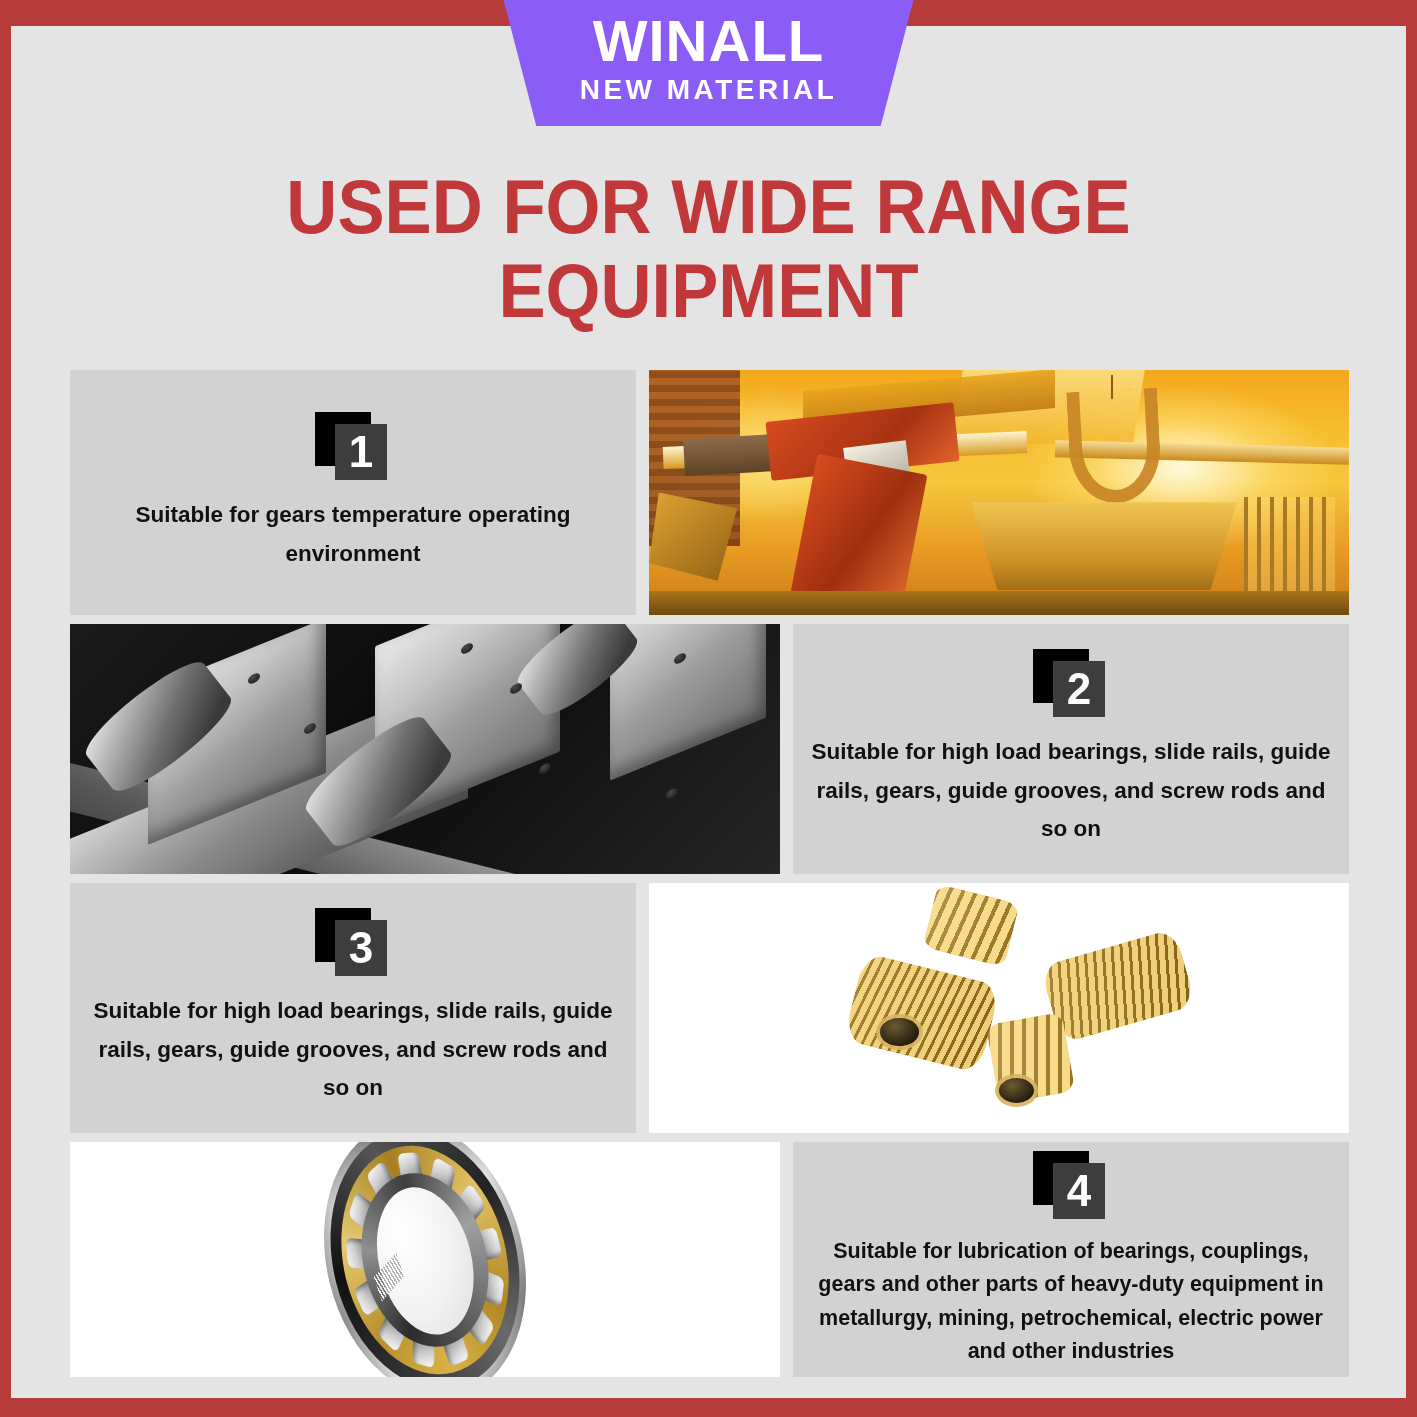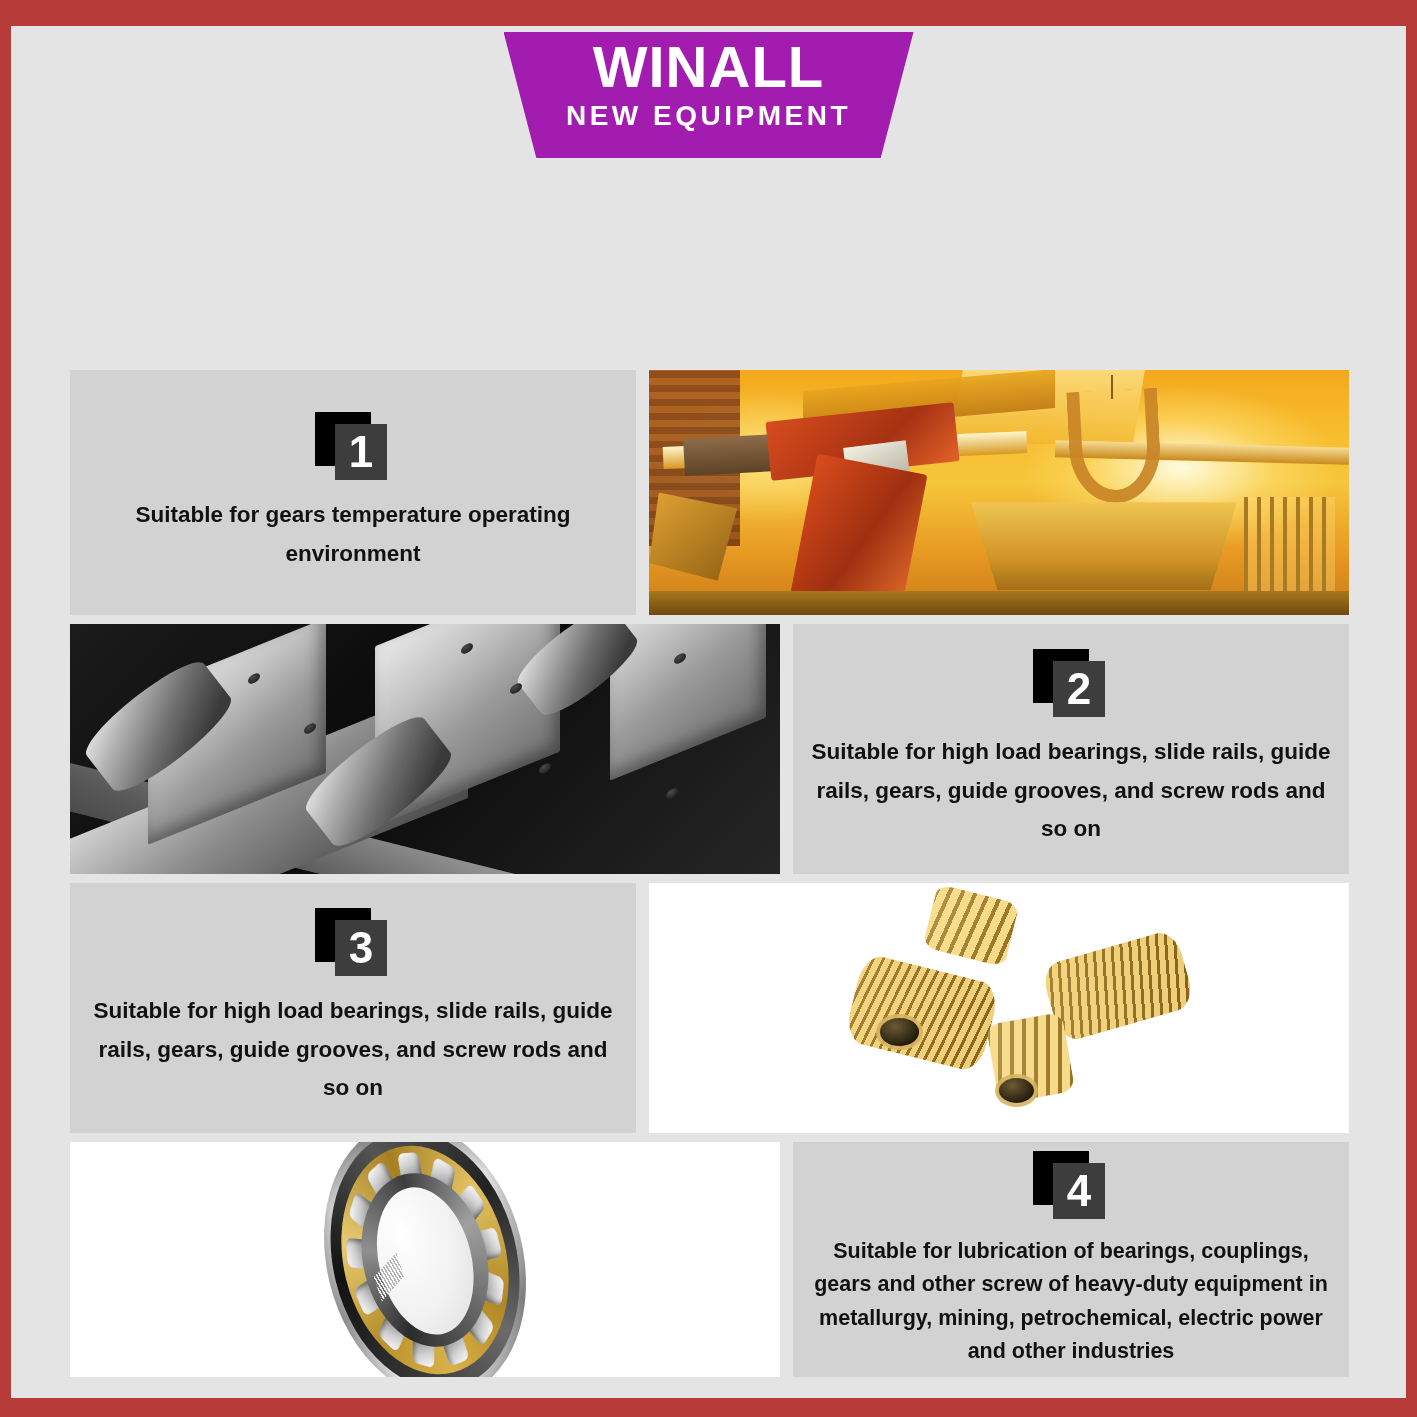--- a/index.html
+++ b/index.html
@@ -22,26 +22,25 @@
   }
 
   
   #banner-bar {
     position:absolute; left:0; top:0; width:1417px; height:26px;
     background:#b73b38; z-index:6;
   }
   #banner {
     position:absolute; left:50%; top:0; transform:translateX(-50%);
     width:410px; height:126px; z-index:7;
-    background:#a21caf;
+    background:#8b5cf6;
     clip-path:polygon(0 0, 100% 0, 92% 100%, 8% 100%);
     display:flex; flex-direction:column;
     align-items:center; justify-content:flex-start;
-    padding-top:6px;
-    margin-top:32px;
+    padding-top:12px;
   }
   #banner-title {
     color:#ffffff; font-size:58px; font-weight:bold;
     letter-spacing:1px; line-height:1.0;
     font-family:"Liberation Sans", sans-serif;
   }
   #banner-sub {
     color:#ffffff; font-size:28px; font-weight:bold;
     letter-spacing:3.5px; line-height:1.0; margin-top:6px;
   }
@@ -325,23 +324,27 @@
 </style>
 </head>
 <body>
 
 <div id="page">
   <div id="inner"></div>
 
   <div id="banner-bar"></div>
   <div id="banner">
     <div id="banner-title">WINALL</div>
-    <div id="banner-sub">NEW EQUIPMENT</div>
+    <div id="banner-sub">NEW MATERIAL</div>
   </div>
 
+  <div id="heading">
+    <div>USED FOR WIDE RANGE</div>
+    <div>EQUIPMENT</div>
+  </div>
 
   <div id="grid">
 
     <div class="row r1">
       <div class="cell-text w-left">
         <div class="badge">
           <div class="sq-back"></div>
           <div class="sq-front">
             <span class="num">1</span>
           </div>
@@ -447,18 +450,18 @@
           <div class="brg-knurl"></div>
         </div>
       </div>
       <div class="cell-text w-right-text">
         <div class="badge">
           <div class="sq-back"></div>
           <div class="sq-front">
             <span class="num">4</span>
           </div>
         </div>
-        <div class="caption small">Suitable for lubrication of bearings, couplings, gears and other screw of heavy-duty equipment in metallurgy, mining, petrochemical, electric power and other industries</div>
+        <div class="caption small">Suitable for lubrication of bearings, couplings, gears and other parts of heavy-duty equipment in metallurgy, mining, petrochemical, electric power and other industries</div>
       </div>
     </div>
 
   </div>
 </div>
 
 </body></html>

